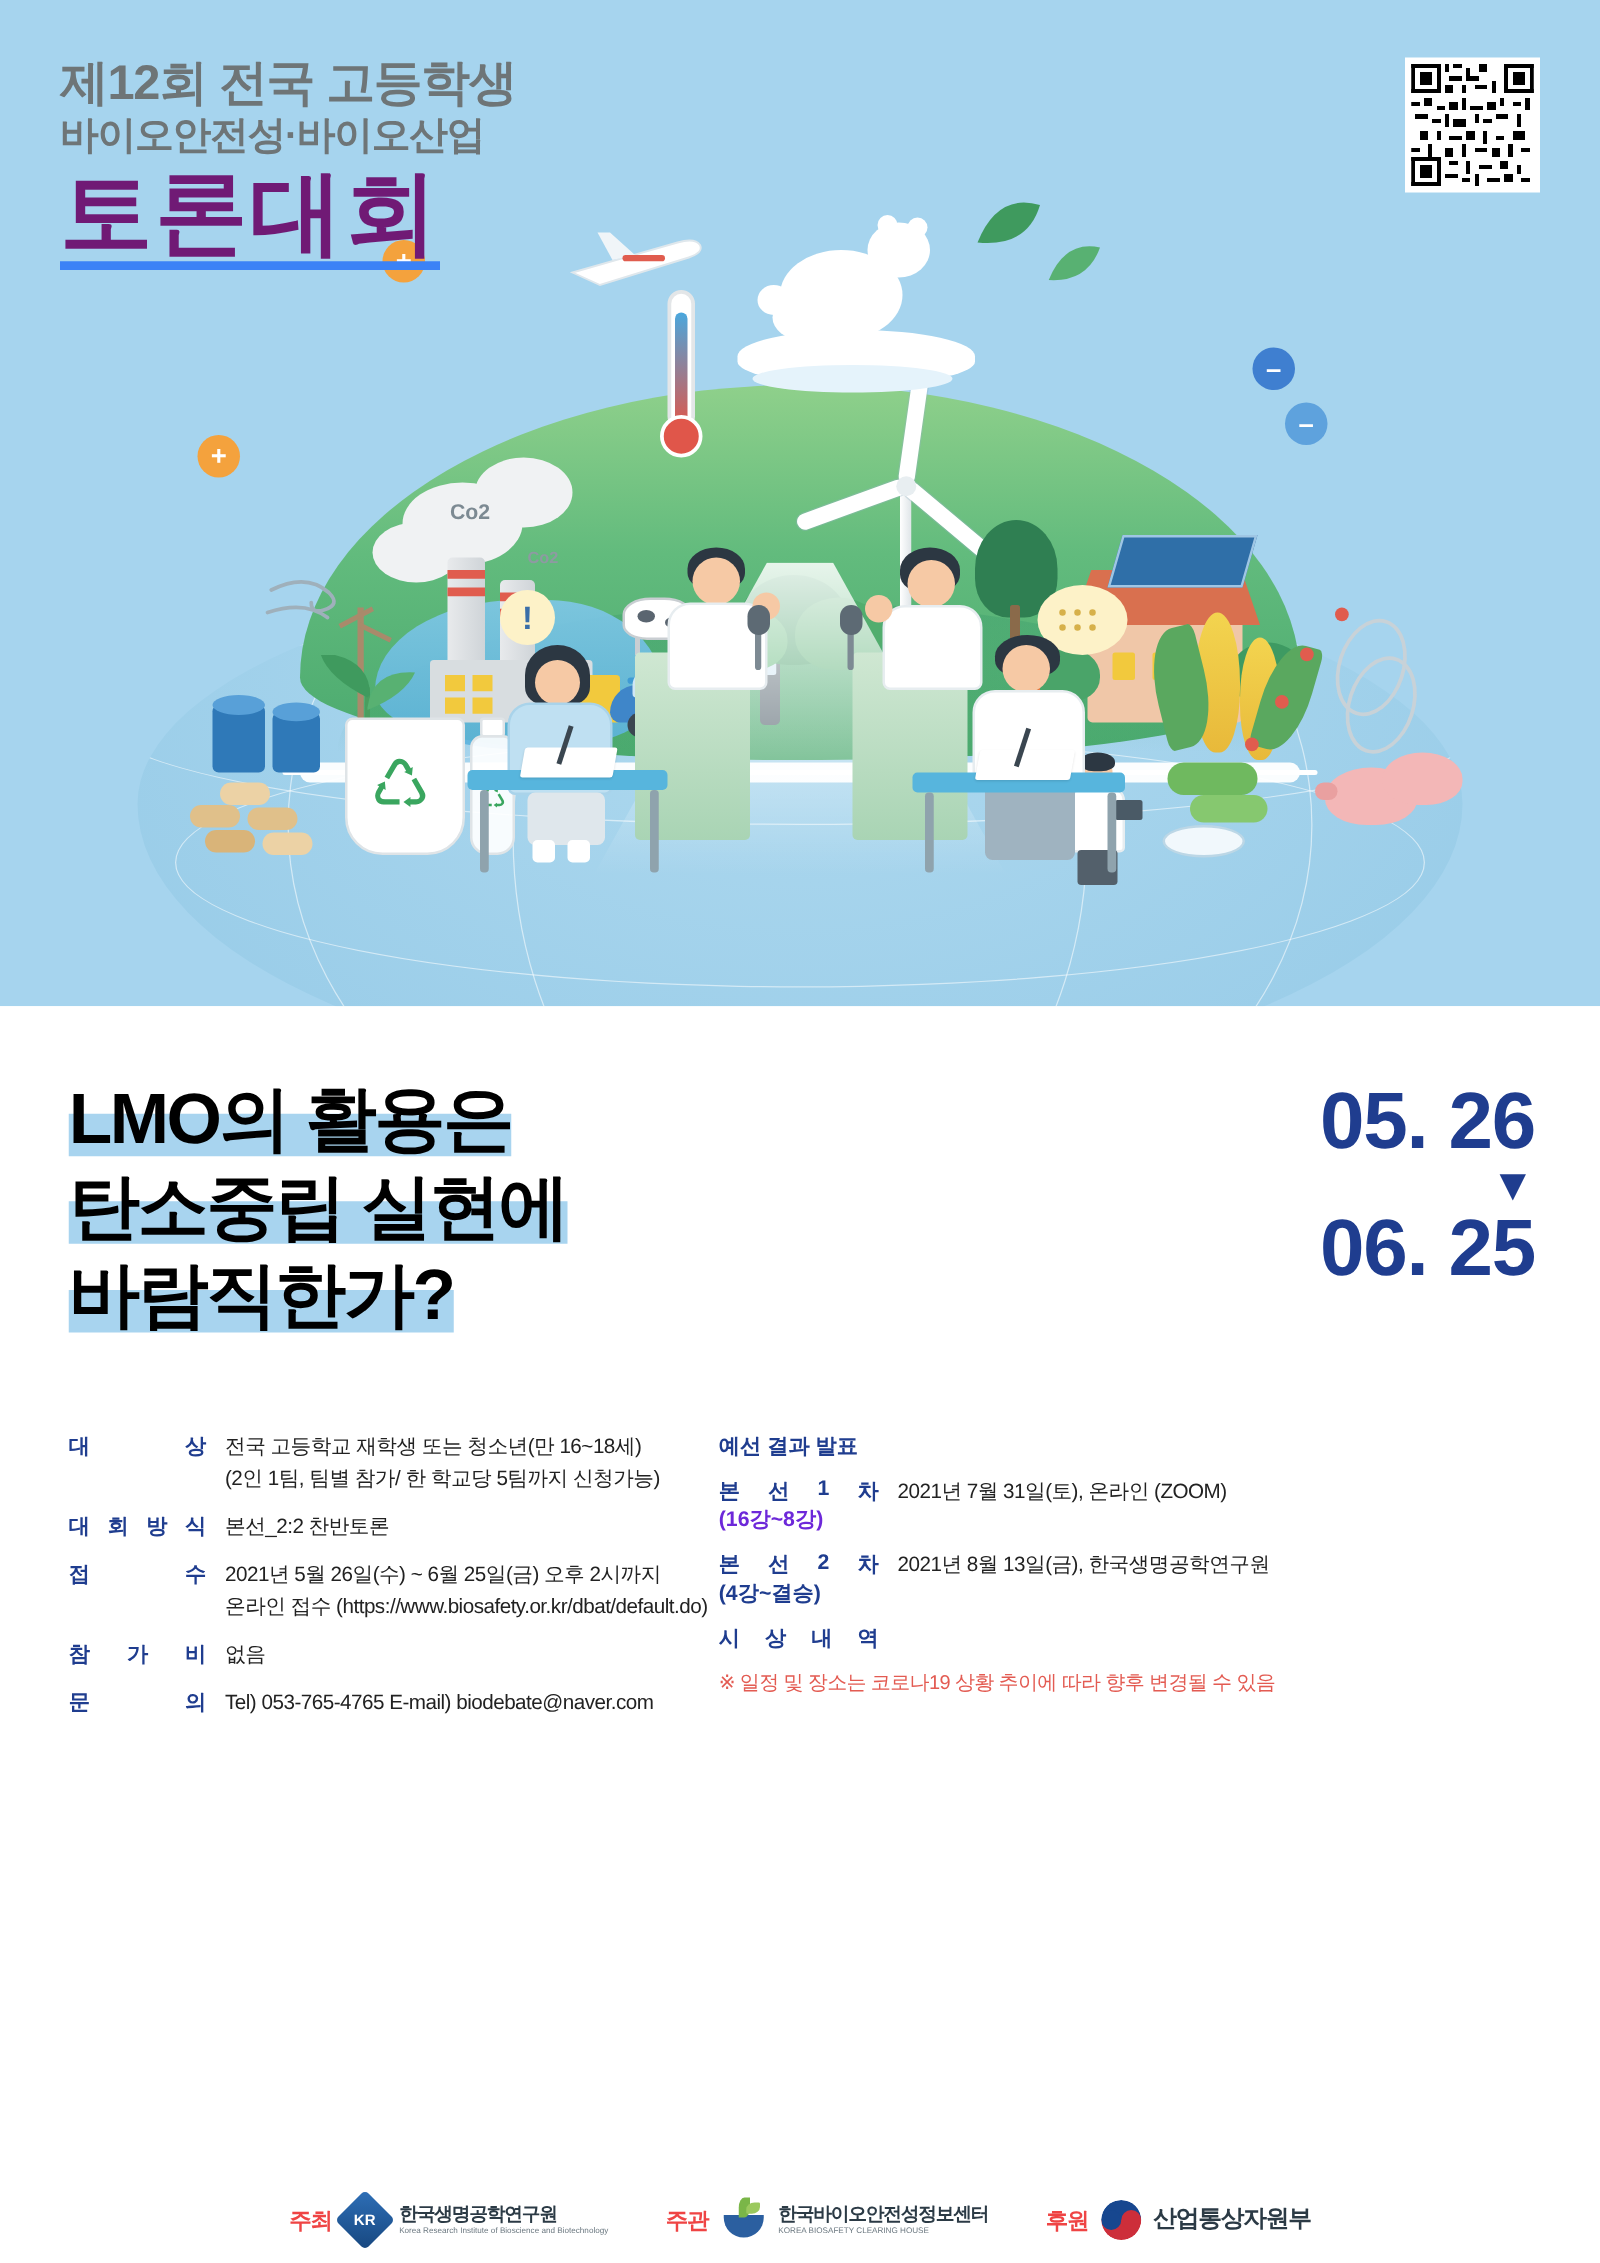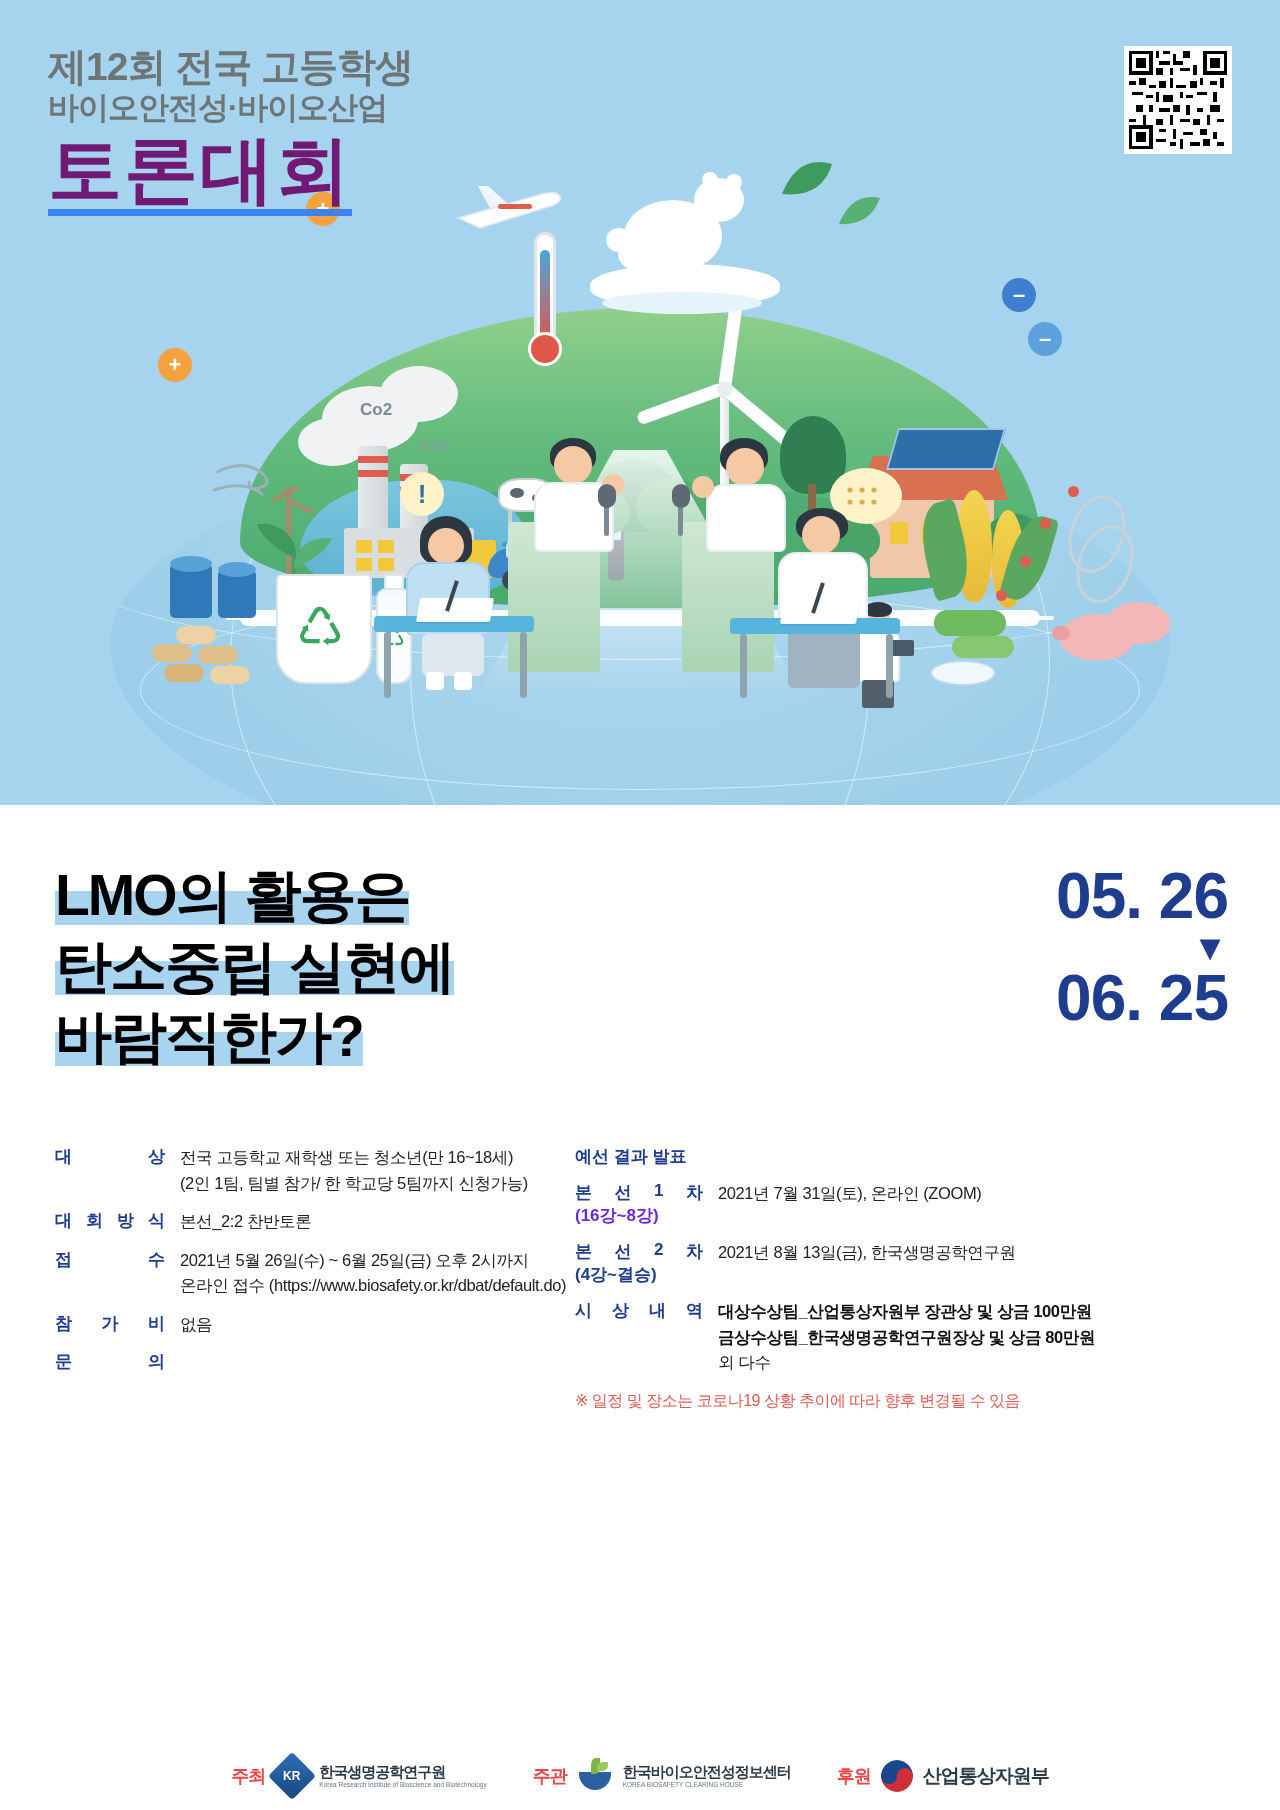--- a/index.html
+++ b/index.html
@@ -596,20 +596,23 @@
         <div class="val">
           <span class="sub">없음</span>
         </div>
       </div>
 
       <div class="row">
         <div class="lbl">
           <span>문</span>
           <span>의</span>
         </div>
+        <div class="val">
+          <span class="sub">Tel) 053-765-4765  E-mail) biodebate@naver.com</span>
+        </div>
       </div>
     </div>
 
     <div class="col col-right">
 
       <div class="row">
         <div class="lbl tight">예선 결과 발표</div>
       </div>
 
       <div class="row">
@@ -642,25 +645,20 @@
         </div>
       </div>
 
       <div class="row">
         <div class="lbl">
           <span>시</span>
           <span>상</span>
           <span>내</span>
           <span>역</span>
         </div>
-        <div class="val">
-          <b class="sub">대상수상팀_산업통상자원부 장관상 및 상금 100만원</b>
-          <b class="sub">금상수상팀_한국생명공학연구원장상 및 상금 80만원</b>
-          <span class="sub">외 다수</span>
-        </div>
       </div>
 
       <div class="note">※ 일정 및 장소는 코로나19 상황 추이에 따라 향후 변경될 수 있음</div>
     </div>
   </div>
 
   <div class="footer">
 
     <div class="forg">
       <div class="role">주최</div>

